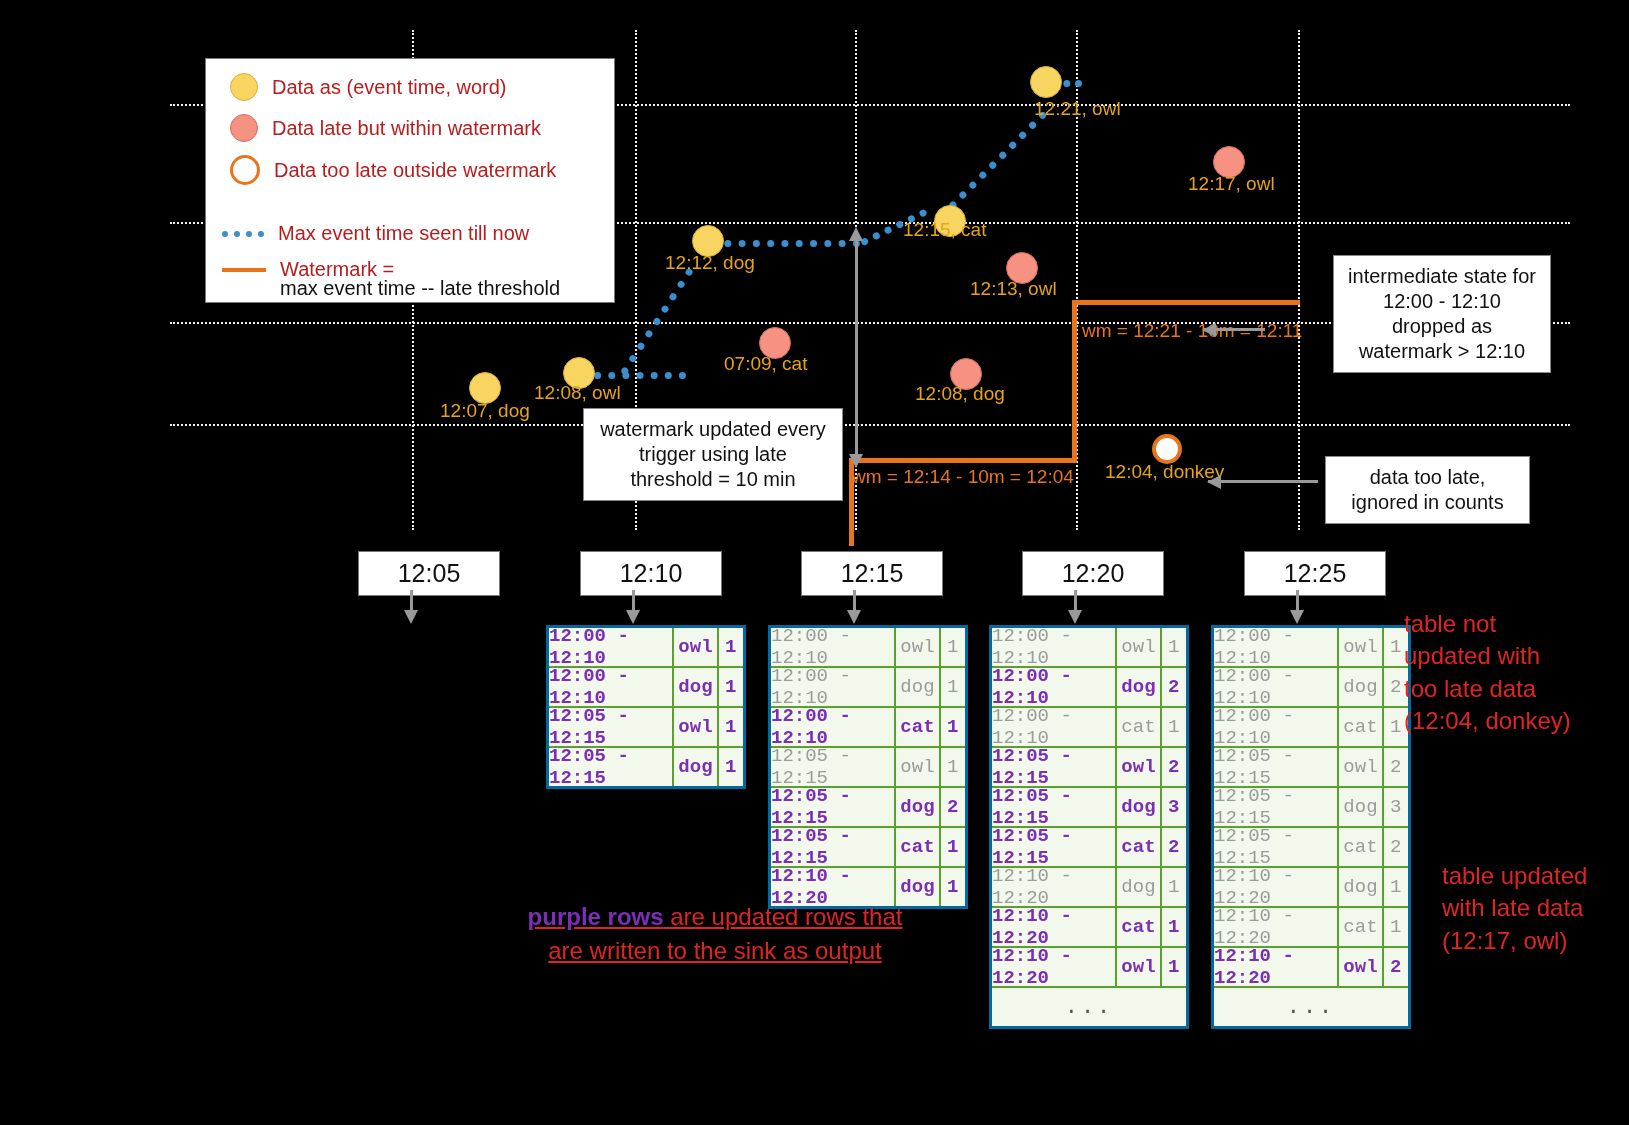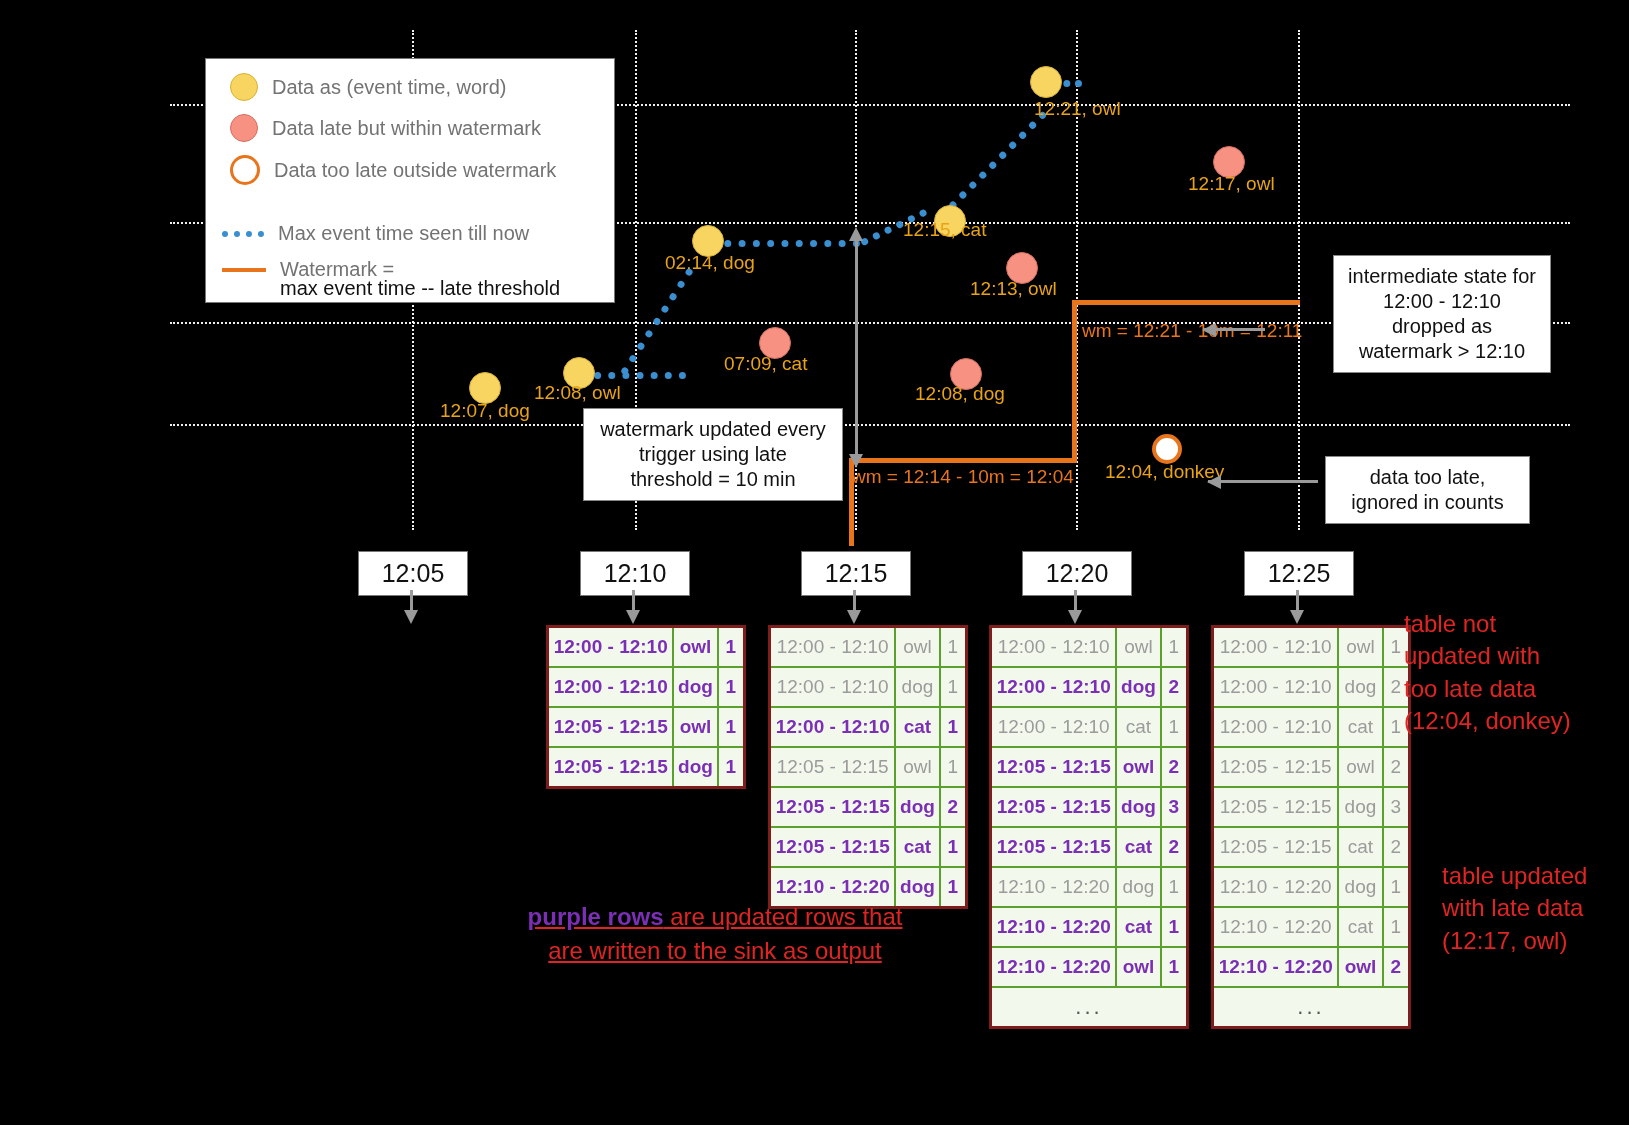--- a/index.html
+++ b/index.html
@@ -6,21 +6,21 @@
   body{width:1629px;height:1125px;position:relative;font-family:"Liberation Sans",sans-serif;overflow:hidden;}
   .canvas{position:absolute;left:0;top:0;width:1629px;height:1125px;background:#000;}
 
   
   .hline{position:absolute;height:0;border-top:2px dotted #ffffff;left:170px;width:1400px;opacity:.95;}
   .vline{position:absolute;width:0;border-left:2px dotted #ffffff;top:30px;height:520px;opacity:.95;}
 
   
   .legend{position:absolute;left:205px;top:58px;width:410px;height:245px;background:#fff;border:1px solid #777;box-sizing:border-box;padding:14px 16px;}
   .legend-row{display:flex;align-items:center;margin-bottom:13px;}
-  .legend-row .lbl{font-size:20px;color:#737373;margin-left:14px;line-height:1.15;}
+  .legend-row .lbl{font-size:20px;color:#b91c1c;margin-left:14px;line-height:1.15;}
   .dot-yellow{width:26px;height:26px;border-radius:50%;background:#f7d560;border:1px solid #d8b13a;flex:none;margin-left:8px;}
   .dot-salmon{width:26px;height:26px;border-radius:50%;background:#f79182;border:1px solid #d4705f;flex:none;margin-left:8px;}
   .dot-hollow{width:24px;height:24px;border-radius:50%;background:#fff;border:3px solid #e8741c;flex:none;margin-left:8px;}
   .dashline{width:42px;height:0;border-top:6px dotted #3a8fd0;flex:none;margin-left:0;}
   .solidline{width:44px;height:0;border-top:4px solid #e8741c;flex:none;margin-left:0;}
   .legend-sub{font-size:20px;color:#111;margin-left:58px;margin-top:-6px;}
 
   
   .pt{position:absolute;width:30px;height:30px;border-radius:50%;}
   .pt.yellow{background:#f7d560;border:1px solid #d8b13a;}
@@ -39,24 +39,24 @@
   .callout{position:absolute;background:#fff;border:1px solid #888;font-size:20px;color:#111;line-height:1.25;padding:8px 12px;box-sizing:border-box;text-align:center;}
 
   
   .garrow{position:absolute;background:#9a9a9a;height:3px;transform-origin:0 50%;}
   .garrow:after{content:"";position:absolute;right:-1px;top:-6px;border-left:14px solid #9a9a9a;border-top:7px solid transparent;border-bottom:7px solid transparent;}
   .varrow{position:absolute;width:3px;background:#9a9a9a;}
   .varrow:after{content:"";position:absolute;left:-6px;bottom:-13px;border-top:14px solid #9a9a9a;border-left:7px solid transparent;border-right:7px solid transparent;}
   .varrow.up:before{content:"";position:absolute;left:-6px;top:-13px;border-bottom:14px solid #9a9a9a;border-left:7px solid transparent;border-right:7px solid transparent;}
 
   
-  .timebox{position:absolute;background:#fff;border:1px solid #777;font-size:25px;color:#111;text-align:center;padding:7px 0;width:108px;}
-
-  
-  .tbl{position:absolute;border:3px solid #7f1d1d;background:#eaf5e0;box-sizing:border-box;}
+  .timebox{position:absolute;background:#fff;border:1px solid #777;font-size:25px;color:#111;text-align:center;padding:7px 16px;width:108px;}
+
+  
+  .tbl{position:absolute;border:3px solid #0369a1;background:#eaf5e0;box-sizing:border-box;font-family:Liberation Mono, monospace;}
   .trow{display:flex;border-bottom:2px solid #5aa02c;height:38px;align-items:stretch;background:#f2f9ec;}
   .trow:last-child{border-bottom:none;}
   .c1{width:126px;border-right:2px solid #5aa02c;display:flex;align-items:center;justify-content:center;font-size:19px;}
   .c2{width:43px;border-right:2px solid #5aa02c;display:flex;align-items:center;justify-content:center;font-size:19px;}
   .c3{width:25px;display:flex;align-items:center;justify-content:center;font-size:19px;}
   .purple .c1,.purple .c2,.purple .c3{color:#7b2fb5;font-weight:bold;}
   .grey .c1,.grey .c2,.grey .c3{color:#9b9b9b;}
   .dots{justify-content:center;color:#555;font-size:22px;letter-spacing:3px;}
 
   
@@ -110,21 +110,21 @@
   <div class="seg" style="left:938px;top:215px;width:148px;transform:rotate(-45deg);"></div>
   <div class="seg" style="left:1040px;top:80px;width:42px;"></div>
 
   <div class="pt yellow" style="left:469px;top:372px;"></div>
   <div class="ptlbl" style="left:440px;top:400px;">12:07, dog</div>
 
   <div class="pt yellow" style="left:563px;top:357px;"></div>
   <div class="ptlbl" style="left:534px;top:382px;">12:08, owl</div>
 
   <div class="pt yellow" style="left:692px;top:225px;"></div>
-  <div class="ptlbl" style="left:665px;top:252px;">02:14, dog</div>
+  <div class="ptlbl" style="left:665px;top:252px;">12:12, dog</div>
 
   <div class="pt yellow" style="left:934px;top:205px;"></div>
   <div class="ptlbl" style="left:903px;top:219px;">12:15, cat</div>
 
   <div class="pt yellow" style="left:1030px;top:66px;"></div>
   <div class="ptlbl" style="left:1034px;top:98px;">12:21, owl</div>
 
   <div class="pt salmon" style="left:759px;top:327px;"></div>
   <div class="ptlbl" style="left:724px;top:353px;">07:09, cat</div>
 

